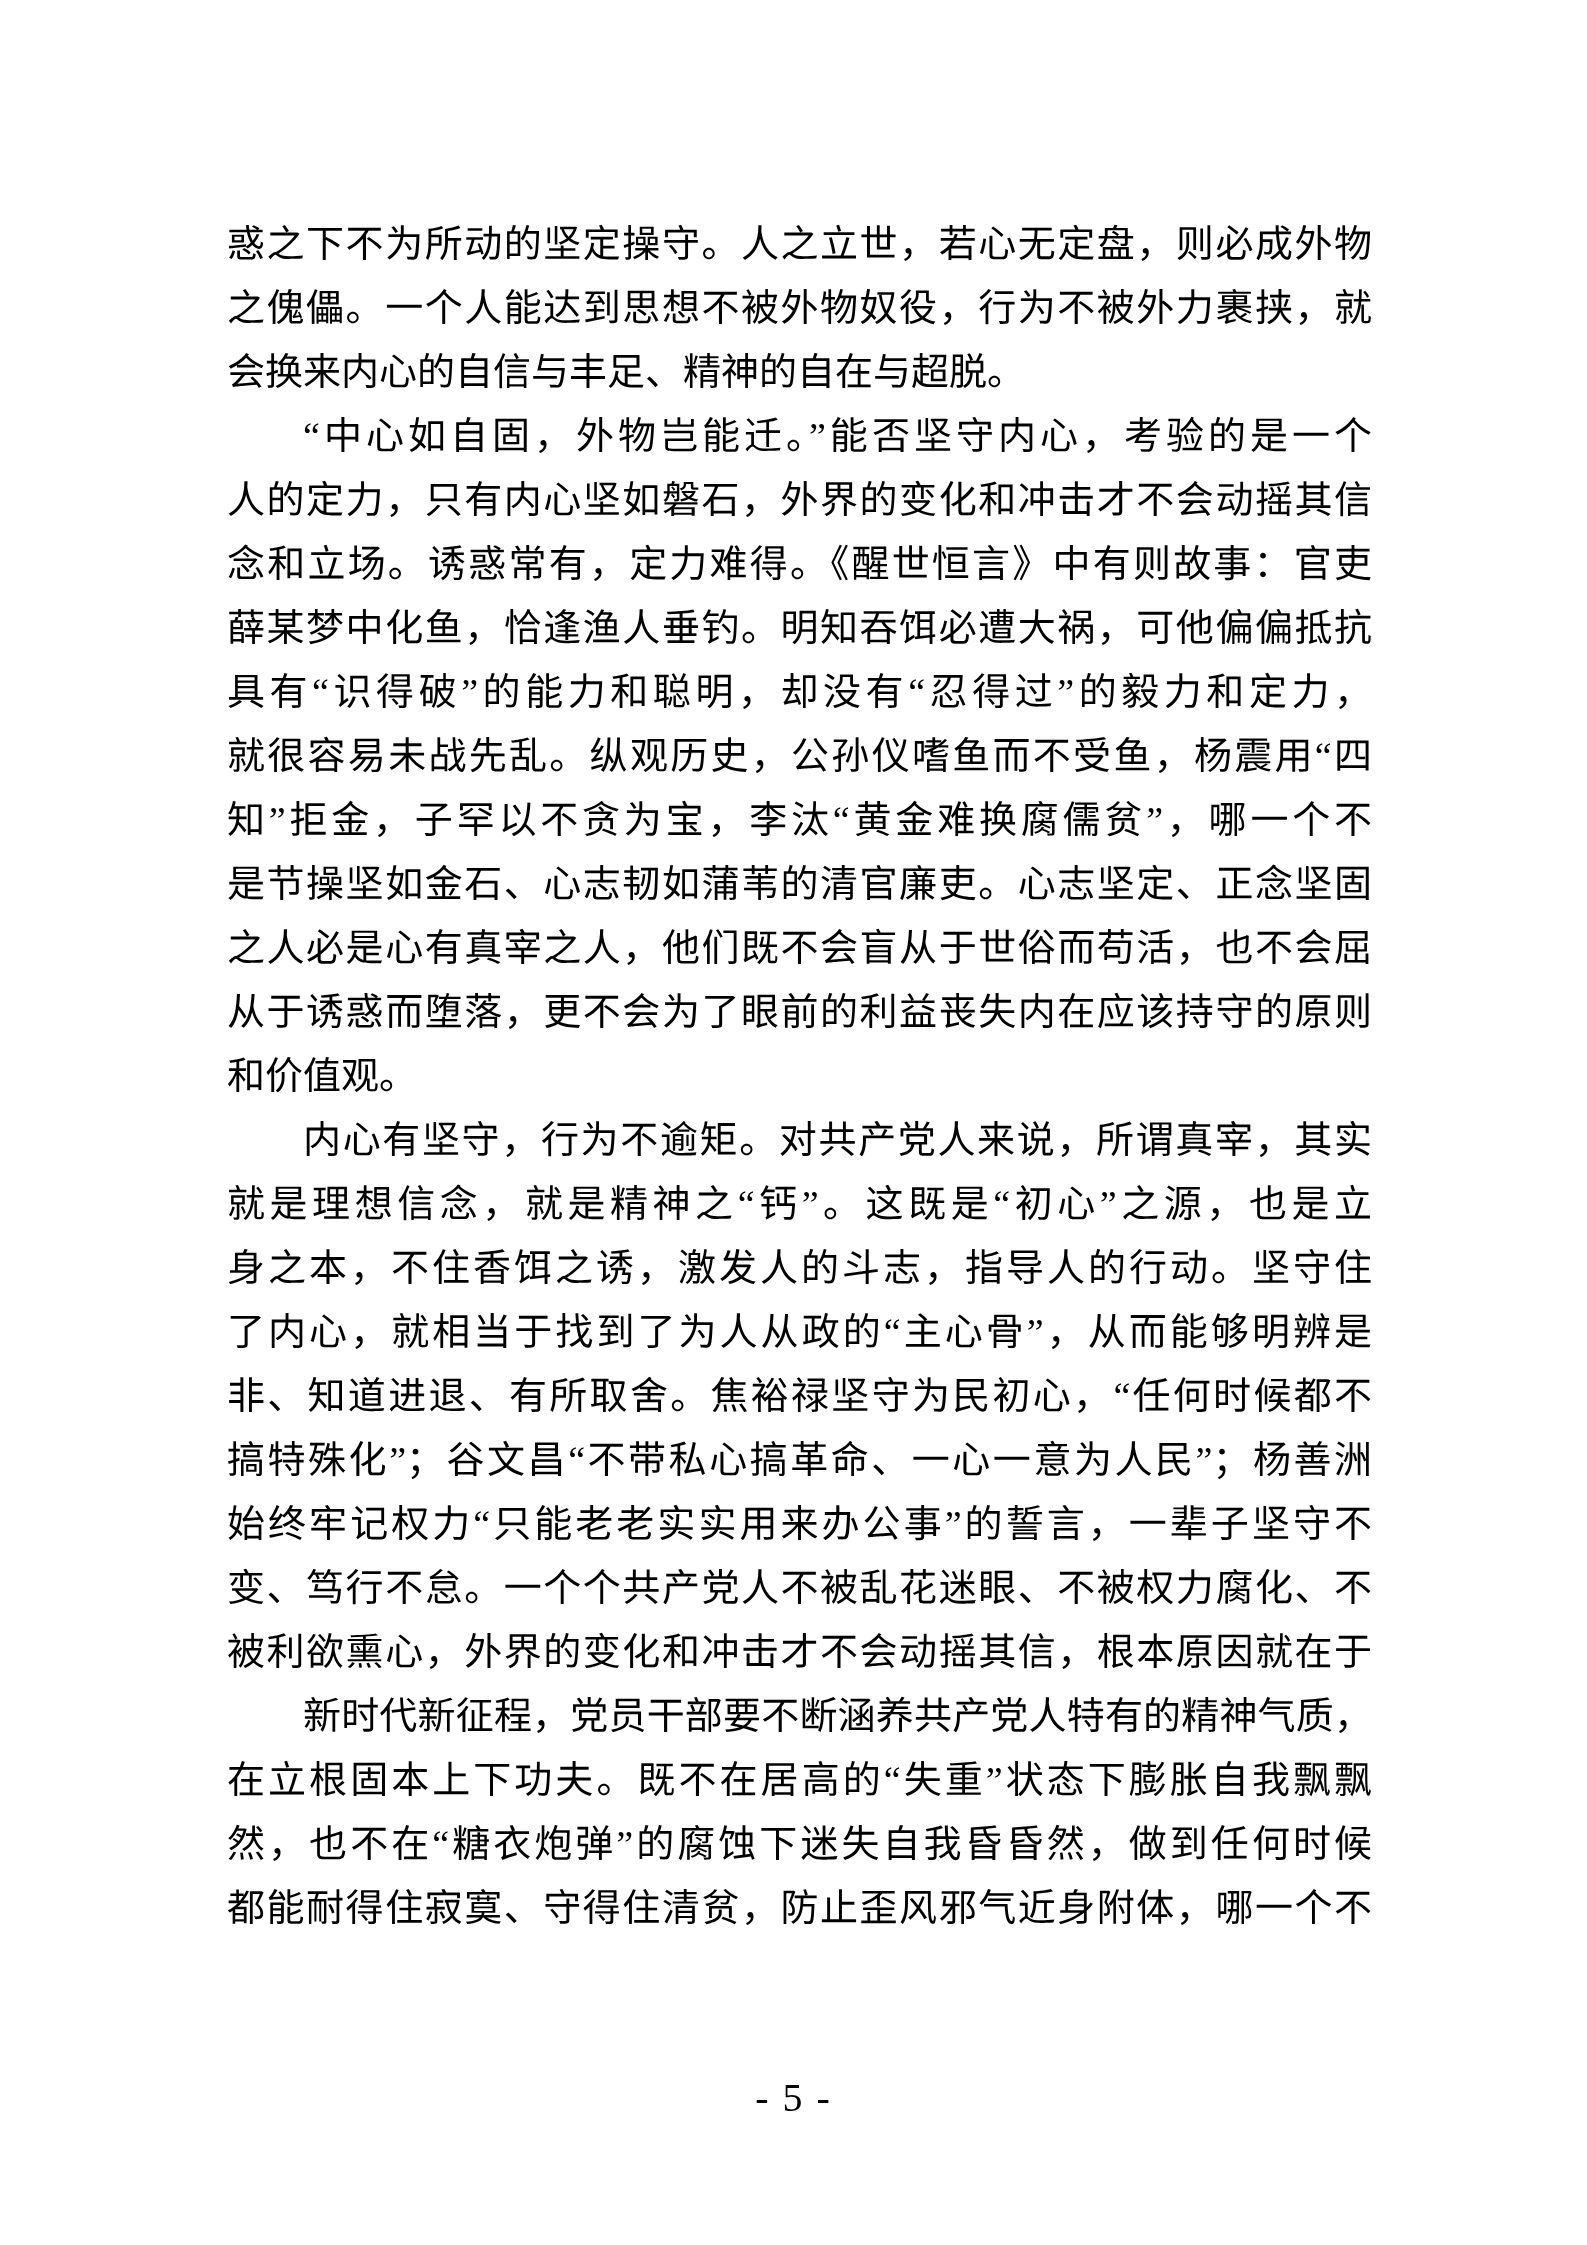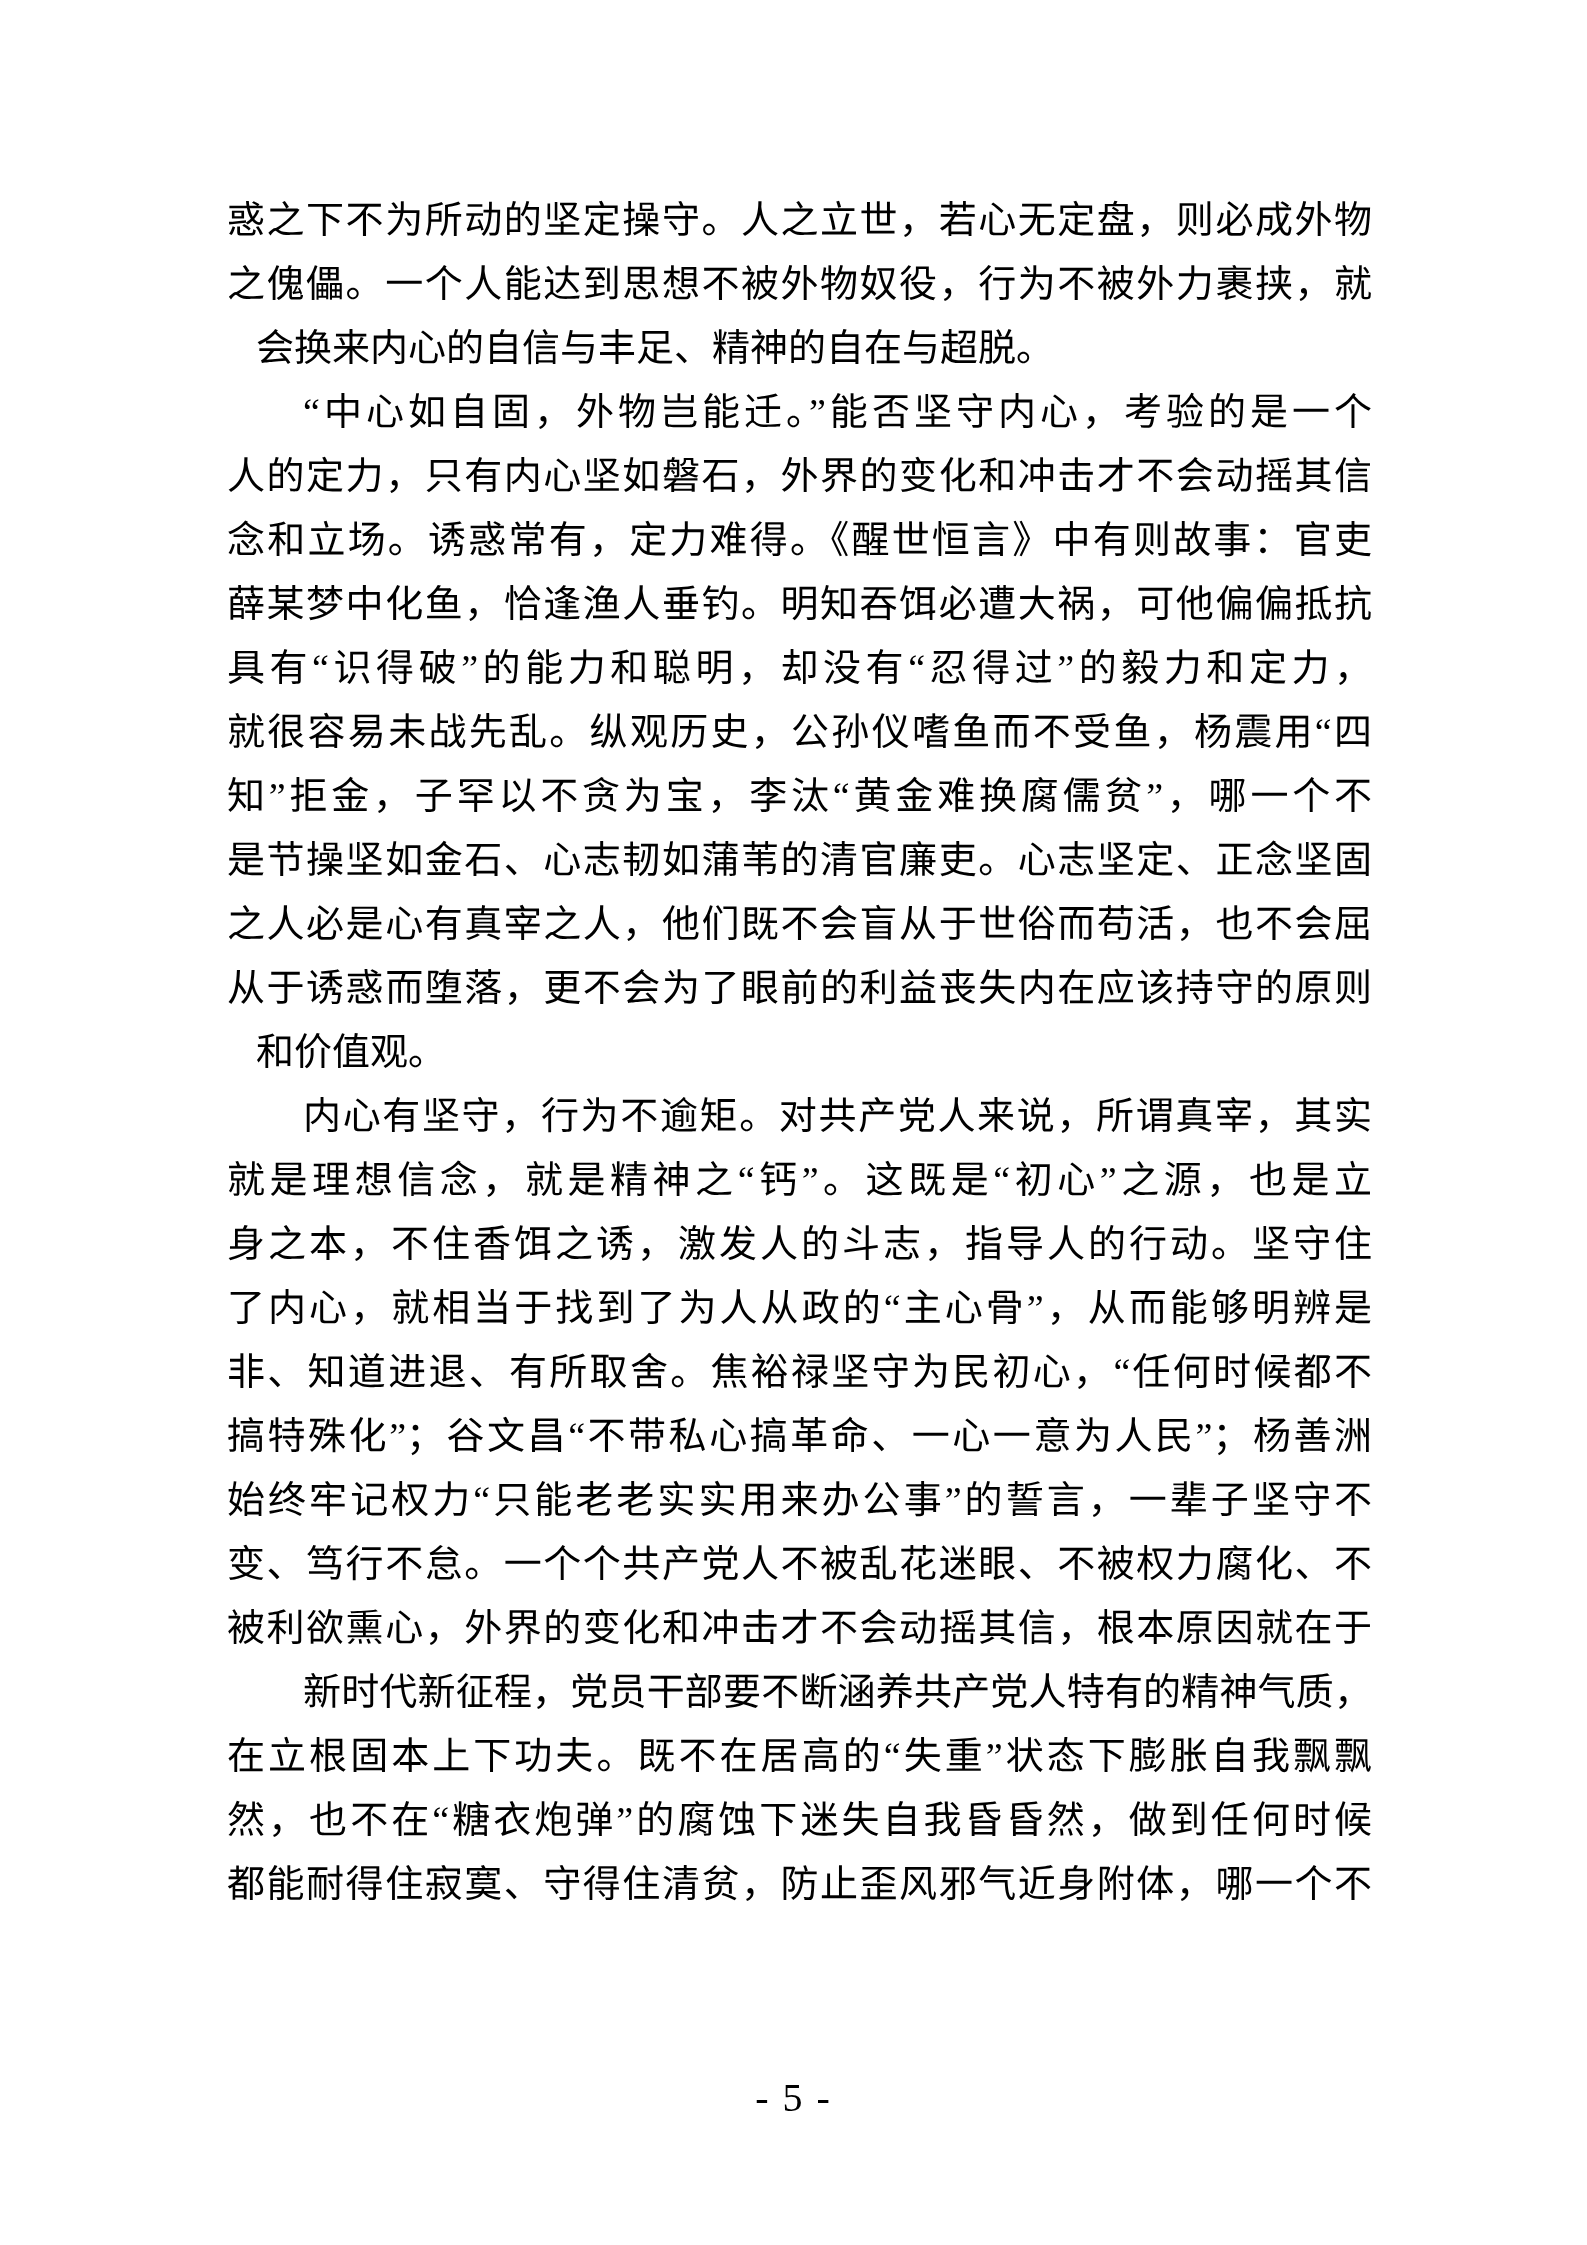--- a/index.html
+++ b/index.html
@@ -12,39 +12,38 @@
     width: 1587px;
     height: 2245px;
     background: #ffffff;
     color: #000000;
     font-family: "Liberation Serif", "DejaVu Serif", serif;
     overflow: hidden;
   }
   .text-block {
     position: absolute;
     left: 227px;
-    top: 188px;
+    top: 212px;
     width: 1145px;
   }
   .line {
     font-size: 38px;
     line-height: 64px;
     height: 64px;
     white-space: nowrap;
     text-align: justify;
     
     text-align-last: justify;
   }
   .line.indent {
     text-indent: 2em;
     font-family: Liberation Serif, serif;
   }
   .line.no-fill {
     text-align-last: left;
-    margin-left: 29px;
   }
   .footer {
     position: absolute;
     top: 2066px;
     left: 0;
     width: 100%;
     height: 64px;
     line-height: 64px;
     text-align: center;
     font-size: 40px;

